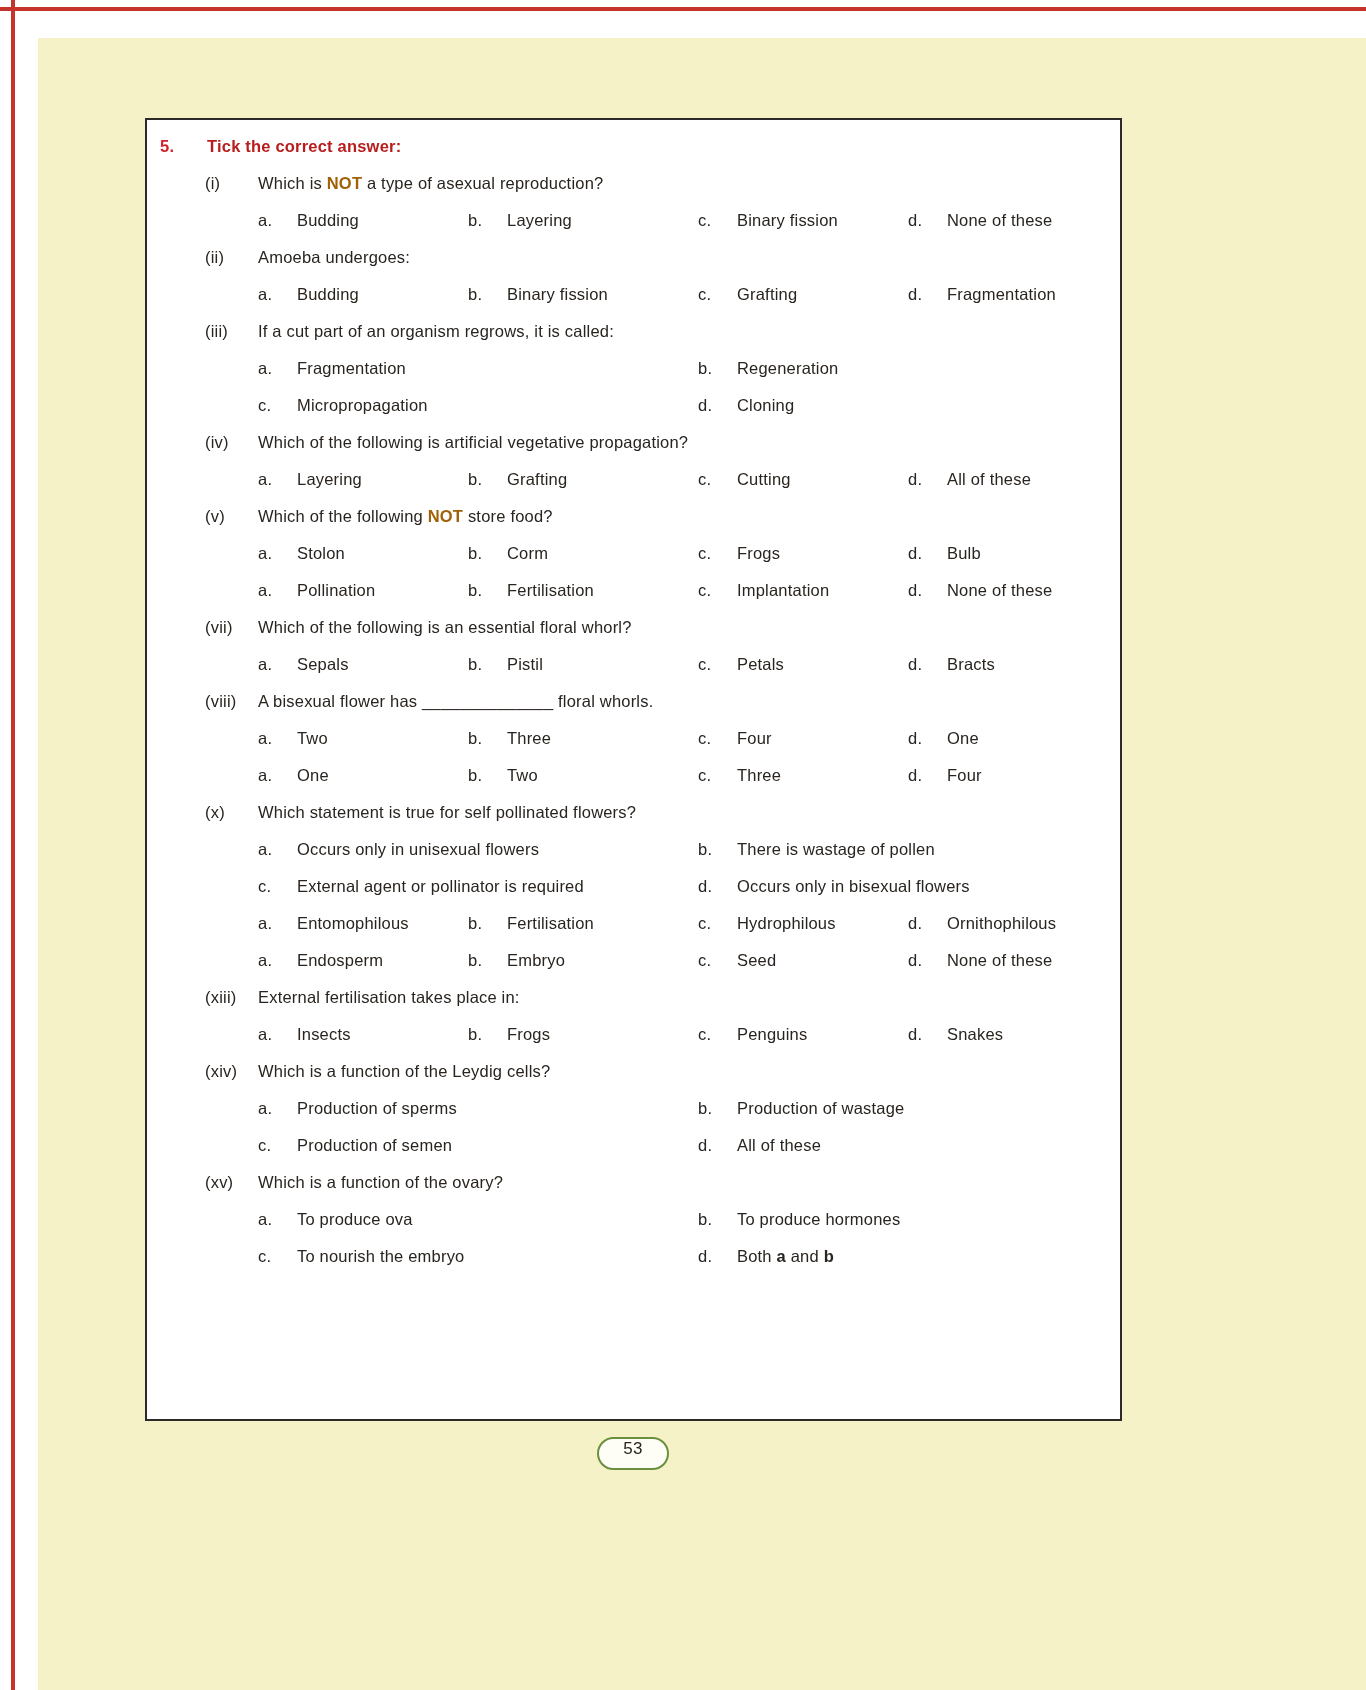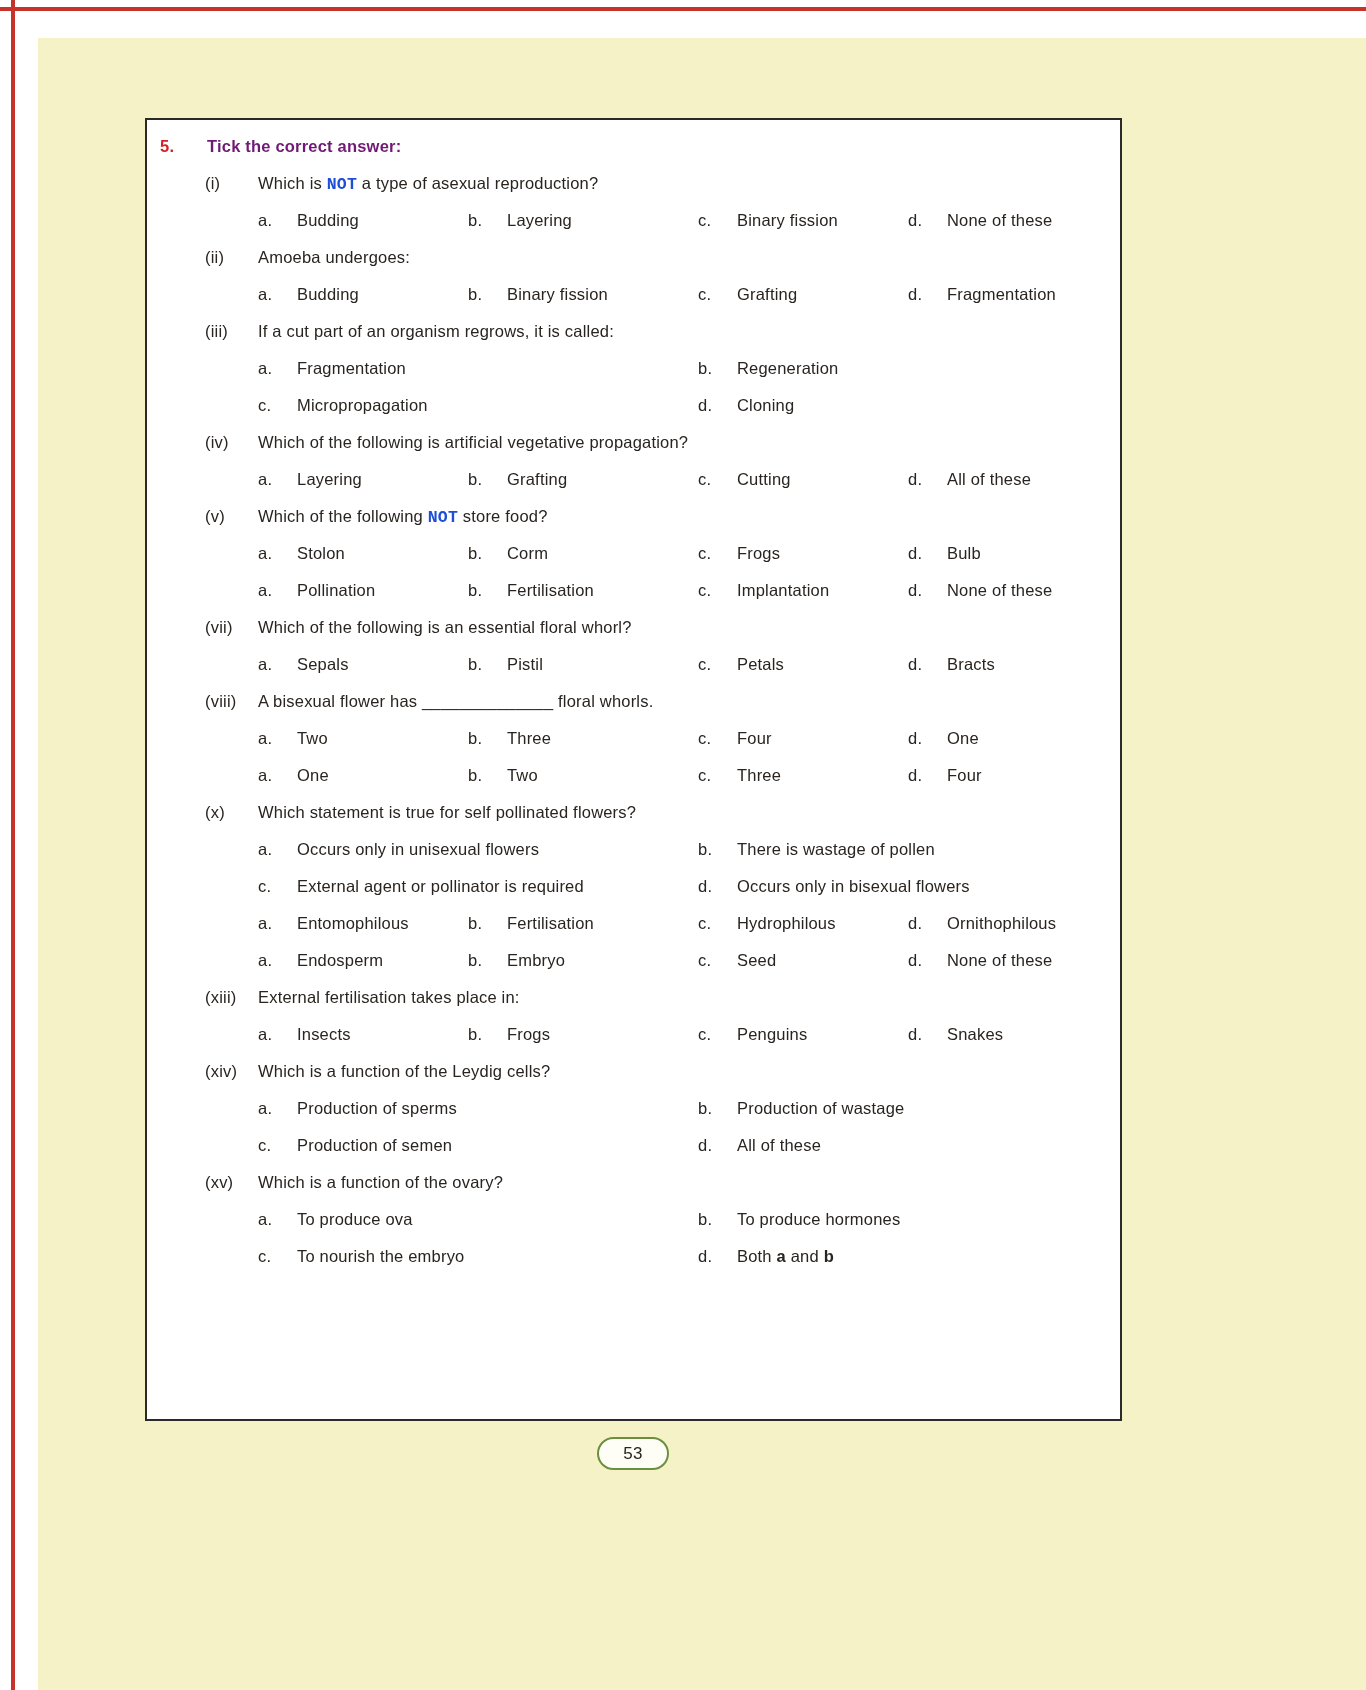--- a/index.html
+++ b/index.html
@@ -12,35 +12,35 @@
   .frame-top{position:absolute;left:0;top:7px;width:100%;height:4px;background:#c5332b;}
   .frame-left{position:absolute;left:11px;top:0;width:4px;height:100%;background:#c5332b;}
   .cream{position:absolute;left:38px;top:38px;right:0;bottom:0;background:#f6f2c7;}
   .box{
     position:absolute;left:145px;top:118px;width:977px;height:1303px;
     background:#ffffff;border:2px solid #2b2a28;box-sizing:border-box;
     padding-top:8px;
   }
   .header-row{display:flex;height:37px;align-items:center;}
   .sec-num{color:#d2232a;font-weight:bold;margin-left:13px;min-width:47px;}
-  .sec-title{color:#701a75;font-weight:bold;}
+  .sec-title{color:#b91c1c;font-weight:bold;}
   .q-row{display:flex;height:37px;align-items:center;}
   .q-num{margin-left:58px;min-width:53px;flex:0 0 auto;}
   .q-text{white-space:nowrap;}
-  .hl{color:#1d4ed8;font-weight:bold;font-family:Liberation Mono, monospace;}
+  .hl{color:#a16207;font-weight:bold;}
   .b{font-weight:bold;}
   .opts{margin-left:111px;align-items:center;}
   .opts.row4{display:grid;grid-template-columns:210px 230px 210px 1fr;grid-auto-rows:37px;}
   .opts.grid2{display:grid;grid-template-columns:440px 1fr;grid-auto-rows:37px;}
   .opt{display:flex;align-items:center;white-space:nowrap;}
   .opt-letter{min-width:39px;flex:0 0 auto;}
   .page-badge{
     position:absolute;left:597px;top:1437px;width:72px;height:33px;
     border:2px solid #6b8f3f;border-radius:17px;background:#fffef6;
-    display:flex;align-items:center;justify-content:center;box-sizing:border-box;
+    display:flex;justify-content:center;box-sizing:border-box;
     font-size:17px;color:#29241f;
   }
 </style>
 </head>
 <body>
 
 <div class="page">
   <div class="frame-top"></div>
   <div class="frame-left"></div>
   <div class="cream"></div>

